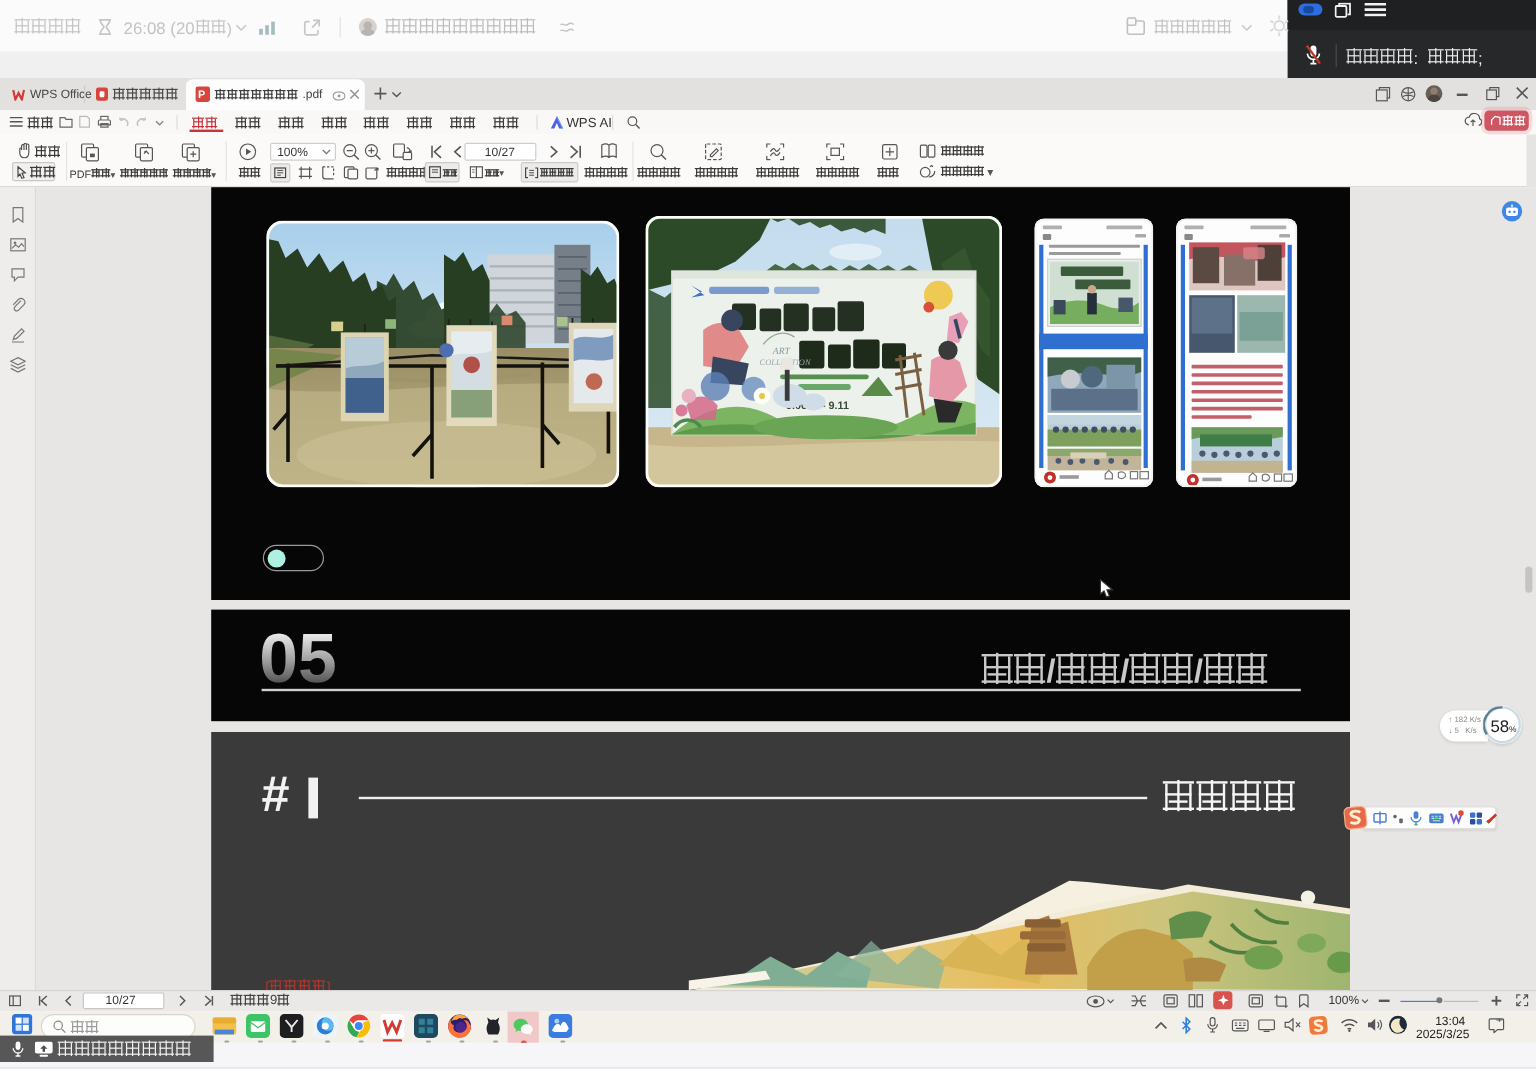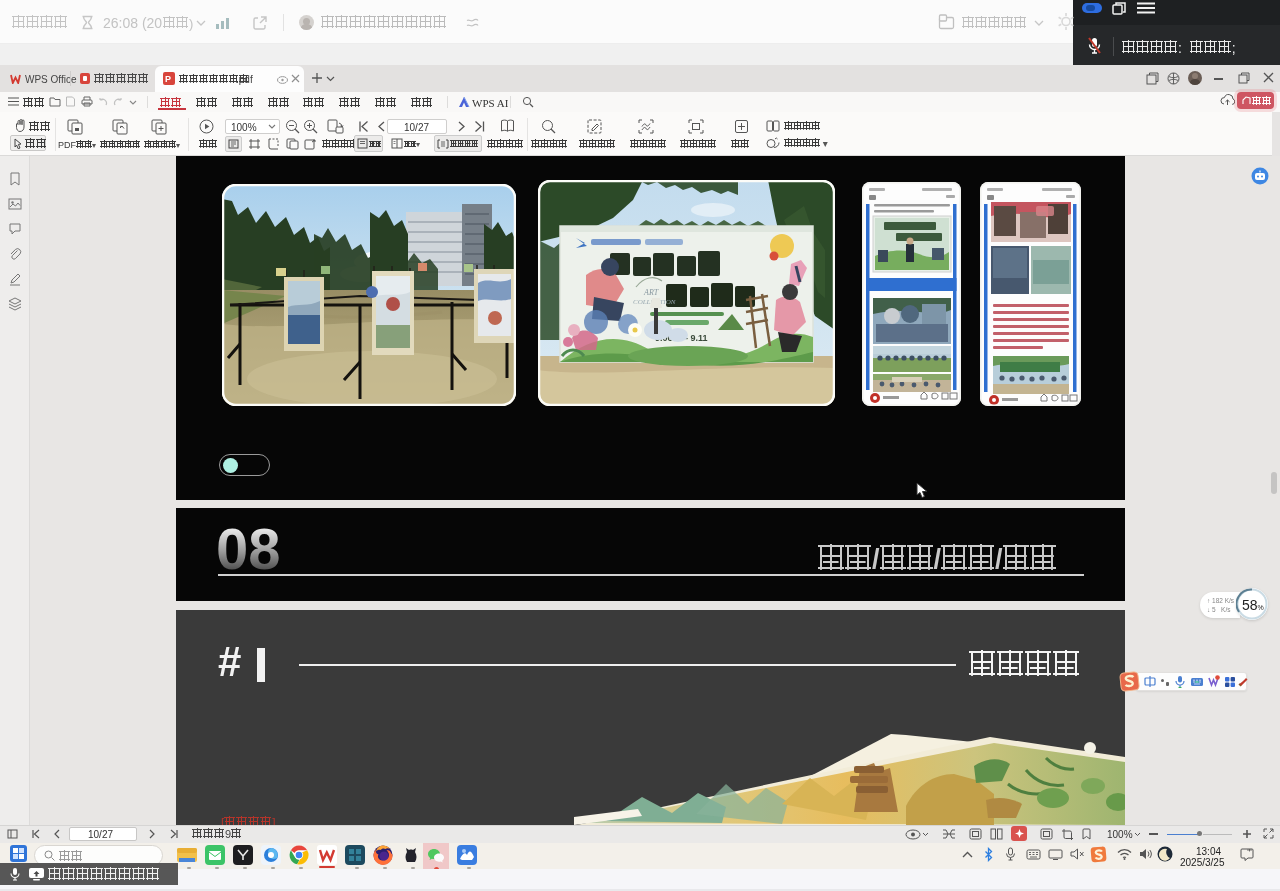--- a/index.html
+++ b/index.html
@@ -69,21 +69,21 @@
   </svg>
 <div class="ab" style="left:25px;top:74px;font-size:10px;color:#444;">WPS Office</div>
 <div class="ab" style="left:70px;top:71px;width:1px;height:15px;background:#cfcdcc;"></div>
 <div class="ab" style="left:80px;top:73px;width:10px;height:11px;background:#d8453c;border-radius:2px;"></div>
 <div class="ab" style="left:83px;top:76px;width:4px;height:5px;background:#fff;border-radius:1px;"></div>
 <div class="ab" style="left:94px;top:73px;font-size:11px;color:#4a4a4a;"><b class="k1" style="width:10px;height:10px;margin-right:1px;color:#4a4a4a;"></b><b class="k1" style="width:10px;height:10px;margin-right:1px;color:#4a4a4a;"></b><b class="k1" style="width:10px;height:10px;margin-right:1px;color:#4a4a4a;"></b><b class="k1" style="width:10px;height:10px;margin-right:1px;color:#4a4a4a;"></b><b class="k1" style="width:10px;height:10px;margin-right:1px;color:#4a4a4a;"></b></div>
 <div class="ab" style="left:155px;top:66px;width:149px;height:26px;background:#fdfdfd;border-radius:6px 6px 0 0;"></div>
 <div class="ab" style="left:163px;top:72px;width:12px;height:13px;background:#d8453c;border-radius:2px;"></div>
 <div class="ab" style="left:165px;top:74px;font-size:9px;color:#fff;font-weight:700;">P</div>
 <div class="ab" style="left:179px;top:74px;font-size:10px;color:#3f3f3f;"><b class="k1" style="width:9px;height:9px;margin-right:1px;color:#3f3f3f;"></b><b class="k1" style="width:9px;height:9px;margin-right:1px;color:#3f3f3f;"></b><b class="k1" style="width:9px;height:9px;margin-right:1px;color:#3f3f3f;"></b><b class="k1" style="width:9px;height:9px;margin-right:1px;color:#3f3f3f;"></b><b class="k1" style="width:9px;height:9px;margin-right:1px;color:#3f3f3f;"></b><b class="k1" style="width:9px;height:9px;margin-right:1px;color:#3f3f3f;"></b><b class="k1" style="width:9px;height:9px;margin-right:1px;color:#3f3f3f;"></b></div>
-<div class="ab" style="left:236px;top:74px;font-size:10px;color:#3f3f3f;">.pdf</div>
+<div class="ab" style="left:252px;top:74px;font-size:10px;color:#3f3f3f;">.pdf</div>
 <svg style="left:277px;top:76px" width="11" height="8">
     <ellipse cx="5.5" cy="4" rx="5" ry="3.4" stroke="#9a9a9a" fill="none"></ellipse>
     <circle cx="5.5" cy="4" r="1.2" fill="#9a9a9a"></circle>
   </svg>
 <svg style="left:291px;top:74px" width="9" height="9">
     <path d="M1 1l7 7M8 1l-7 7" stroke="#8f8f8f" stroke-width="1.2"></path>
   </svg>
 <svg style="left:311px;top:72px" width="12" height="12">
     <path d="M6 1v10M1 6h10" stroke="#555" stroke-width="1.3"></path>
   </svg>
@@ -121,21 +121,21 @@
 <div class="ab" style="left:268px;top:97px;font-size:11px;color:#3a3a3a;"><b class="k1" style="width:10px;height:10px;margin-right:1px;color:#3a3a3a;"></b><b class="k1" style="width:10px;height:10px;margin-right:1px;color:#3a3a3a;"></b></div>
 <div class="ab" style="left:303px;top:97px;font-size:11px;color:#3a3a3a;"><b class="k1" style="width:10px;height:10px;margin-right:1px;color:#3a3a3a;"></b><b class="k1" style="width:10px;height:10px;margin-right:1px;color:#3a3a3a;"></b></div>
 <div class="ab" style="left:339px;top:97px;font-size:11px;color:#3a3a3a;"><b class="k1" style="width:10px;height:10px;margin-right:1px;color:#3a3a3a;"></b><b class="k1" style="width:10px;height:10px;margin-right:1px;color:#3a3a3a;"></b></div>
 <div class="ab" style="left:375px;top:97px;font-size:11px;color:#3a3a3a;"><b class="k1" style="width:10px;height:10px;margin-right:1px;color:#3a3a3a;"></b><b class="k1" style="width:10px;height:10px;margin-right:1px;color:#3a3a3a;"></b></div>
 <div class="ab" style="left:411px;top:97px;font-size:11px;color:#3a3a3a;"><b class="k1" style="width:10px;height:10px;margin-right:1px;color:#3a3a3a;"></b><b class="k1" style="width:10px;height:10px;margin-right:1px;color:#3a3a3a;"></b></div>
 <div class="ab" style="left:447px;top:96px;width:1px;height:12px;background:#dddcdb;"></div>
 <svg style="left:458px;top:96px" width="12" height="12" viewBox="0 0 12 12">
     <path d="M6 1L1 11h3l2-4.5L8 11h3z" fill="#4a63d8"></path>
     <path d="M6 1l5 10" stroke="#7a9ae8" stroke-width="1" fill="none"></path>
   </svg>
-<div class="ab" style="left:472px;top:97px;font-size:11px;color:#333;font-family:Liberation Serif, serif;">WPS AI</div>
+<div class="ab" style="left:472px;top:97px;font-size:11px;color:#333;">WPS AI</div>
 <div class="ab" style="left:510px;top:96px;width:1px;height:12px;background:#dddcdb;"></div>
 <svg style="left:522px;top:96px" width="12" height="12">
     <circle cx="5" cy="5" r="3.6" stroke="#555" fill="none"></circle>
     <path d="M8 8l3 3" stroke="#555" stroke-width="1.2"></path>
   </svg>
 <div class="ab" style="left:0px;top:112px;width:1280px;height:44px;background:#fbfaf9;border-bottom:1px solid #dbdad9;"></div>
 <svg style="left:14px;top:119px" width="13" height="13" viewBox="0 0 13 13">
     <path d="M4 6V2.5a1 1 0 0 1 2 0V6m0-1V1.5a1 1 0 0 1 2 0V6m0-.5V2a1 1 0 0 1 2 0v6c0 2.5-1.5 4.5-4 4.5S2.5 10 2.5 8.5V5a1 1 0 0 1 1.5-.5" stroke="#555" fill="none"></path>
   </svg>
 <div class="ab" style="left:29px;top:121px;font-size:11px;color:#3a3a3a;"><b class="k1" style="width:10px;height:10px;margin-right:1px;color:#3a3a3a;"></b><b class="k1" style="width:10px;height:10px;margin-right:1px;color:#3a3a3a;"></b></div>
@@ -613,21 +613,21 @@
           <rect x="82" y="213" width="6" height="6"></rect>
           <rect x="90" y="213" width="7" height="6"></rect>
 </g>
 </g>
 <rect x=".8" y=".8" width="99.4" height="222.4" rx="7.5" stroke="#f2f2ee" stroke-width="1.6" fill="none"></rect>
 </svg>
 <div class="ab" style="left:43px;top:298px;width:51px;height:22px;border:1.6px solid #9a9a9a;border-radius:11px;"></div>
 <div class="ab" style="left:47px;top:302px;width:15px;height:15px;border-radius:50%;background:#aef0e2;"></div>
 </div>
 <div class="ab" style="left:176px;top:508px;width:949px;height:93px;background:#060606;overflow:hidden;">
-<div class="ab" style="left:40px;top:7px;font-size:58px;font-weight:700;letter-spacing:0px;background:linear-gradient(#f5f5f5 15%,#9a9a9a 55%,#3a3a3a 90%);-webkit-background-clip:text;background-clip:text;color:transparent;">08</div>
+<div class="ab" style="left:40px;top:7px;font-size:58px;font-weight:700;letter-spacing:0px;background:linear-gradient(#f5f5f5 15%,#9a9a9a 55%,#3a3a3a 90%);-webkit-background-clip:text;background-clip:text;color:transparent;">05</div>
 <div class="ab" style="left:42px;top:66px;width:866px;height:1.5px;background:#cfcfcf;"></div>
 <div class="ab" style="left:642px;top:36px;font-size:27px;color:#c9c9c9;"><b class="k2" style="width:26px;height:26px;margin-right:1px;color:#c9c9c9;"></b><b class="k2" style="width:26px;height:26px;margin-right:1px;color:#c9c9c9;"></b><span style="font-weight:700">/</span><b class="k2" style="width:26px;height:26px;margin-right:1px;color:#c9c9c9;"></b><b class="k2" style="width:26px;height:26px;margin-right:1px;color:#c9c9c9;"></b><span style="font-weight:700">/</span><b class="k2" style="width:26px;height:26px;margin-right:1px;color:#c9c9c9;"></b><b class="k2" style="width:26px;height:26px;margin-right:1px;color:#c9c9c9;"></b><span style="font-weight:700">/</span><b class="k2" style="width:26px;height:26px;margin-right:1px;color:#c9c9c9;"></b><b class="k2" style="width:26px;height:26px;margin-right:1px;color:#c9c9c9;"></b></div>
 </div>
 <div class="ab" style="left:176px;top:610px;width:949px;height:215px;background:#3a3a3a;overflow:hidden;">
 <div class="ab" style="left:42px;top:28px;font-size:42px;color:#f2f2f2;font-weight:700;">#</div>
 <div class="ab" style="left:81px;top:38px;width:8px;height:34px;background:#f2f2f2;"></div>
 <div class="ab" style="left:123px;top:54px;width:657px;height:1.5px;background:#eeeeee;"></div>
 <div class="ab" style="left:793px;top:40px;"><b class="k2" style="width:26px;height:26px;margin-right:2px;color:#f5f5f5;"></b><b class="k2" style="width:26px;height:26px;margin-right:2px;color:#f5f5f5;"></b><b class="k2" style="width:26px;height:26px;margin-right:2px;color:#f5f5f5;"></b><b class="k2" style="width:26px;height:26px;margin-right:2px;color:#f5f5f5;"></b></div>
 <svg style="left:370px;top:100px" width="579" height="115" viewBox="0 0 579 115">
 <defs>

